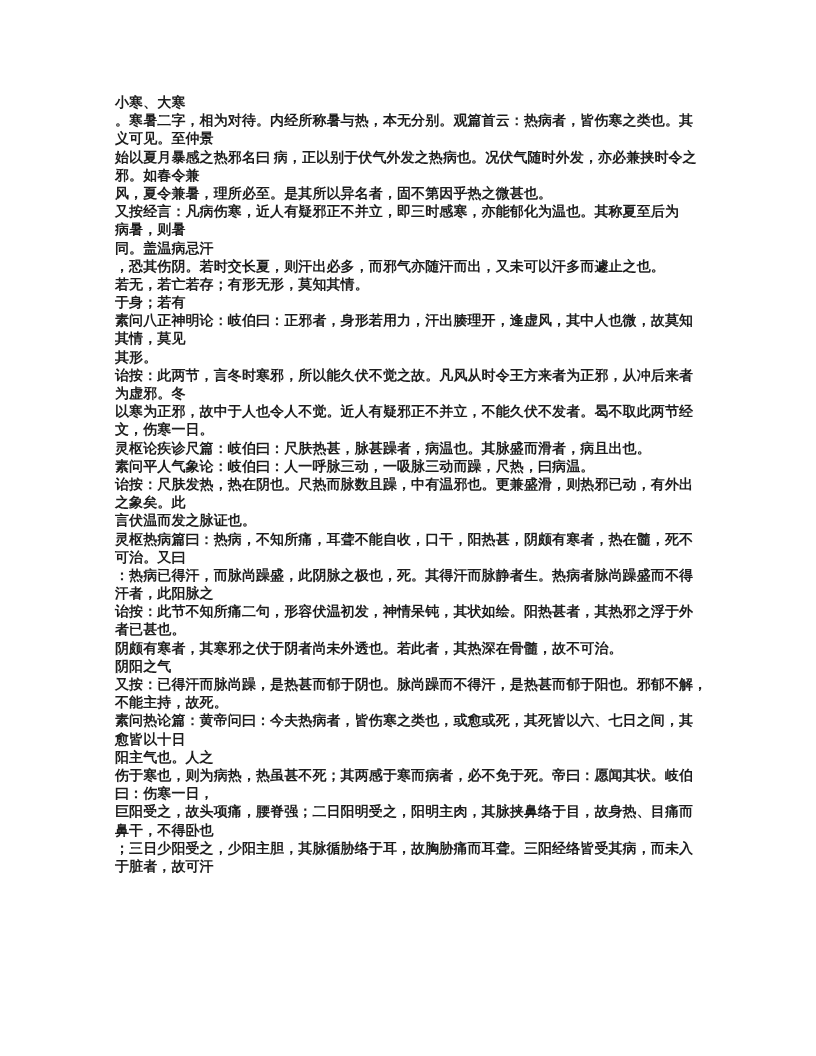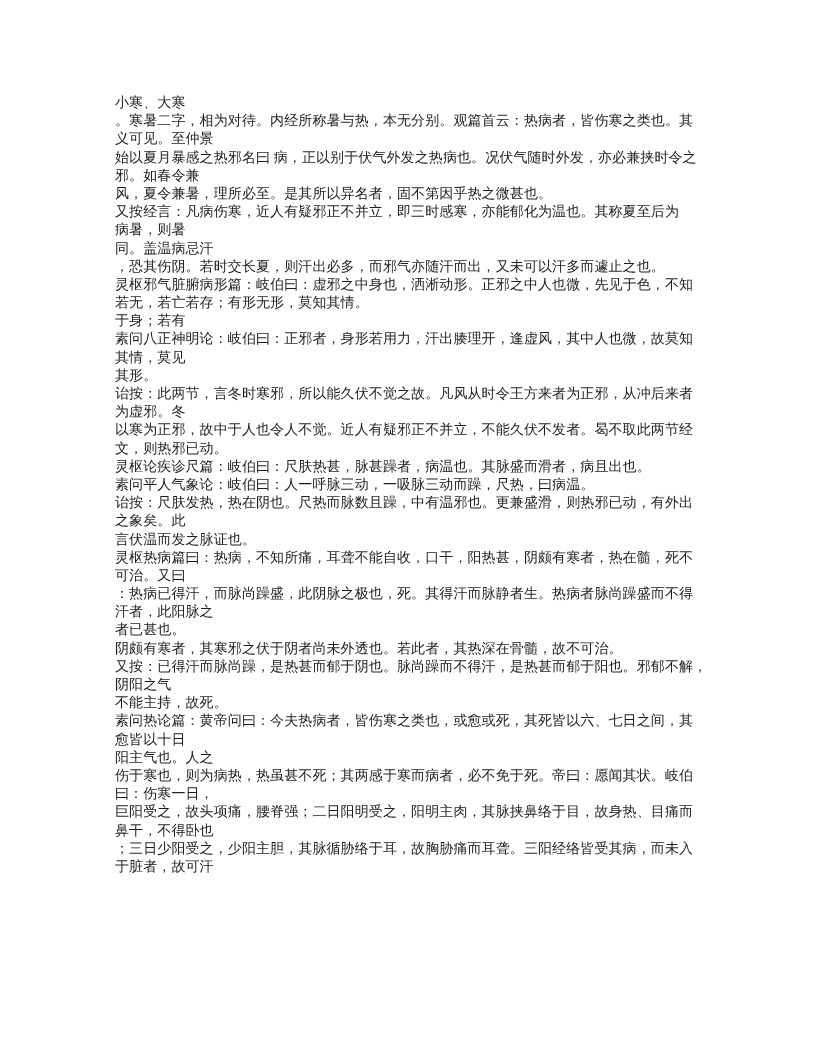--- a/index.html
+++ b/index.html
@@ -1,15 +1,15 @@
 <!DOCTYPE html>
 <html><head>
 <meta charset="utf-8">
 <style>
-  * { margin: 0; padding: 0; box-sizing: border-box; }
+  * { margin: 0; padding: 0; box-sizing: border-box; font-weight: bold; }
   html, body {
     background: #ffffff;
     font-family: "Liberation Serif", "DejaVu Serif", serif;
   }
   .page {
     position: relative;
     width: 816px;
     height: 1056px;
     background: #ffffff;
     overflow: hidden;
@@ -37,43 +37,43 @@
       <div class="line">小寒、大寒</div>
       <div class="line">。寒暑二字，相为对待。内经所称暑与热，本无分别。观篇首云：热病者，皆伤寒之类也。其</div>
       <div class="line">义可见。至仲景</div>
       <div class="line">始以夏月暴感之热邪名曰 病，正以别于伏气外发之热病也。况伏气随时外发，亦必兼挟时令之</div>
       <div class="line">邪。如春令兼</div>
       <div class="line">风，夏令兼暑，理所必至。是其所以异名者，固不第因乎热之微甚也。</div>
       <div class="line">又按经言：凡病伤寒，近人有疑邪正不并立，即三时感寒，亦能郁化为温也。其称夏至后为</div>
       <div class="line">病暑，则暑</div>
       <div class="line">同。盖温病忌汗</div>
       <div class="line">，恐其伤阴。若时交长夏，则汗出必多，而邪气亦随汗而出，又未可以汗多而遽止之也。</div>
-      <div class="line">灵枢邪气脏腑病形篇：岐伯曰：虚邪之中身也，洒淅动形。正邪之中人也微，先见于色，不知</div>
       <div class="line">若无，若亡若存；有形无形，莫知其情。</div>
       <div class="line">于身；若有</div>
       <div class="line">素问八正神明论：岐伯曰：正邪者，身形若用力，汗出腠理开，逢虚风，其中人也微，故莫知</div>
       <div class="line">其情，莫见</div>
       <div class="line">其形。</div>
       <div class="line">诒按：此两节，言冬时寒邪，所以能久伏不觉之故。凡风从时令王方来者为正邪，从冲后来者</div>
       <div class="line">为虚邪。冬</div>
       <div class="line">以寒为正邪，故中于人也令人不觉。近人有疑邪正不并立，不能久伏不发者。曷不取此两节经</div>
-      <div class="line">文，则热邪已动。</div>
+      <div class="line">文，伤寒一日。</div>
       <div class="line">灵枢论疾诊尺篇：岐伯曰：尺肤热甚，脉甚躁者，病温也。其脉盛而滑者，病且出也。</div>
       <div class="line">素问平人气象论：岐伯曰：人一呼脉三动，一吸脉三动而躁，尺热，曰病温。</div>
       <div class="line">诒按：尺肤发热，热在阴也。尺热而脉数且躁，中有温邪也。更兼盛滑，则热邪已动，有外出</div>
       <div class="line">之象矣。此</div>
       <div class="line">言伏温而发之脉证也。</div>
       <div class="line">灵枢热病篇曰：热病，不知所痛，耳聋不能自收，口干，阳热甚，阴颇有寒者，热在髓，死不</div>
       <div class="line">可治。又曰</div>
       <div class="line">：热病已得汗，而脉尚躁盛，此阴脉之极也，死。其得汗而脉静者生。热病者脉尚躁盛而不得</div>
       <div class="line">汗者，此阳脉之</div>
+      <div class="line">诒按：此节不知所痛二句，形容伏温初发，神情呆钝，其状如绘。阳热甚者，其热邪之浮于外</div>
       <div class="line">者已甚也。</div>
       <div class="line">阴颇有寒者，其寒邪之伏于阴者尚未外透也。若此者，其热深在骨髓，故不可治。</div>
+      <div class="line">阴阳之气</div>
       <div class="line">又按：已得汗而脉尚躁，是热甚而郁于阴也。脉尚躁而不得汗，是热甚而郁于阳也。邪郁不解，</div>
-      <div class="line">阴阳之气</div>
       <div class="line">不能主持，故死。</div>
       <div class="line">素问热论篇：黄帝问曰：今夫热病者，皆伤寒之类也，或愈或死，其死皆以六、七日之间，其</div>
       <div class="line">愈皆以十日</div>
       <div class="line">阳主气也。人之</div>
       <div class="line">伤于寒也，则为病热，热虽甚不死；其两感于寒而病者，必不免于死。帝曰：愿闻其状。岐伯</div>
       <div class="line">曰：伤寒一日，</div>
       <div class="line">巨阳受之，故头项痛，腰脊强；二日阳明受之，阳明主肉，其脉挟鼻络于目，故身热、目痛而</div>
       <div class="line">鼻干，不得卧也</div>
       <div class="line">；三日少阳受之，少阳主胆，其脉循胁络于耳，故胸胁痛而耳聋。三阳经络皆受其病，而未入</div>
       <div class="line">于脏者，故可汗</div>

